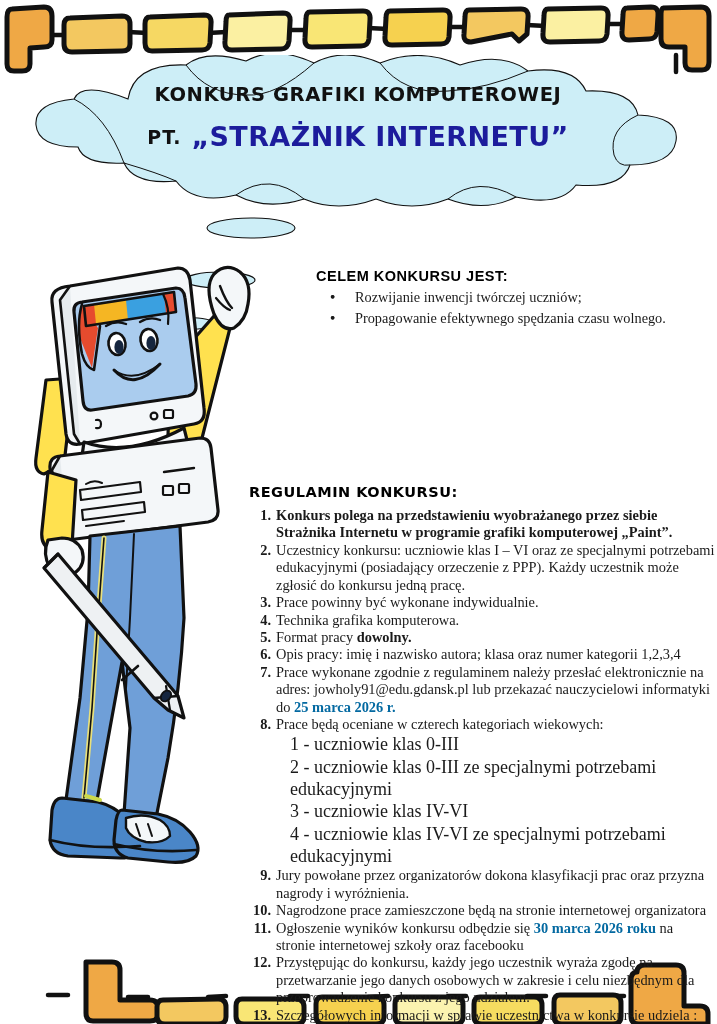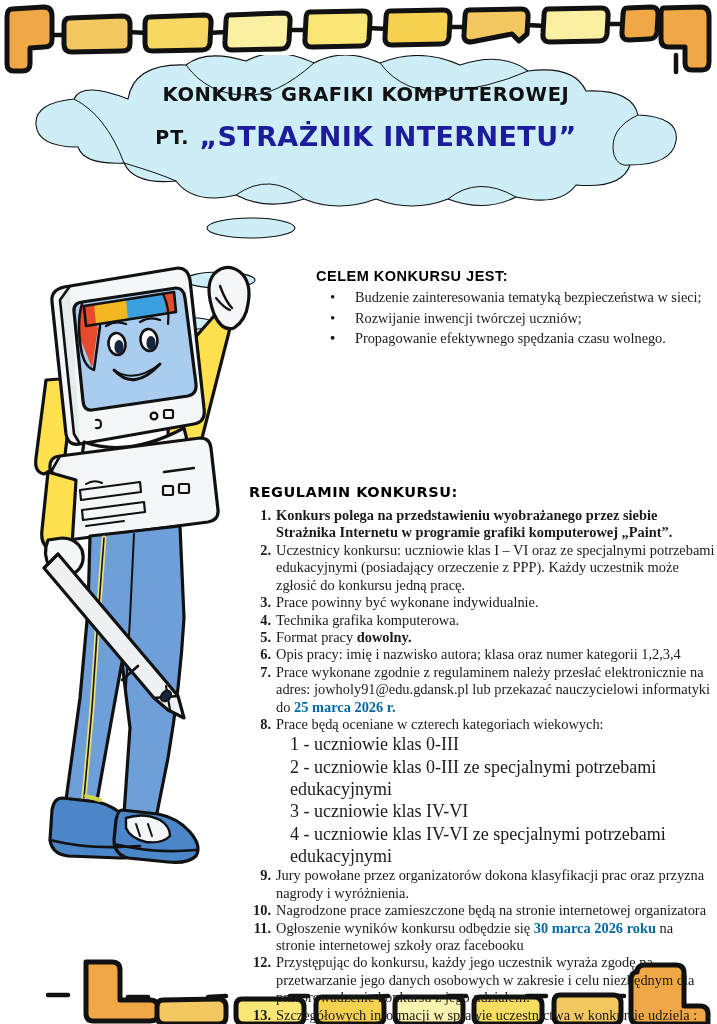--- a/index.html
+++ b/index.html
@@ -11,21 +11,21 @@
     overflow:hidden;
   }
   .poster{position:absolute;inset:0;}
 
   
   .border-svg{position:absolute;left:0;top:0;width:717px;height:1024px;pointer-events:none;}
 
   
   .cloud-wrap{position:absolute;left:8px;top:55px;width:700px;height:155px;}
   .cloud-svg{position:absolute;left:0;top:0;width:700px;height:155px;}
-  .cloud-text{position:absolute;left:8px;top:0;width:700px;height:155px;}
+  .cloud-text{position:absolute;left:0;top:0;width:700px;height:155px;}
   .title-line1{
     position:absolute;left:0;top:28px;width:700px;text-align:center;
     font-family:"DejaVu Sans", sans-serif;
     font-weight:bold;font-size:19.5px;letter-spacing:0.6px;color:#111111;
   }
   .title-line2{
     position:absolute;left:0;top:66px;width:700px;text-align:center;
     font-family:"DejaVu Sans", sans-serif;
     font-weight:bold;font-size:27px;letter-spacing:0.4px;color:#1c1c9c;
     white-space:nowrap;
@@ -276,21 +276,21 @@
         <path d="M96 586 Q136 596 178 592" stroke-width="2.6" fill="none"></path>
         <path d="M32 582 Q70 592 122 588" stroke-width="2.6" fill="none"></path>
         <path d="M68 538 L82 542" stroke="#cdd94b" stroke-width="4"></path>
       </g>
     </svg>
   </div>
 
   <div class="goals">
     <h2>CELEM KONKURSU JEST:</h2>
     <ul class="goal-list">
-      <li><span class="bullet">•</span><span>Budzenie zainteresowania tematyką bezpieczeństwa w sieci;</span></li>
+      <li><span class="bullet">•</span></li>
       <li><span class="bullet">•</span><span>Rozwijanie inwencji twórczej uczniów;</span></li>
       <li><span class="bullet">•</span></li>
       <li><span class="bullet">•</span><span>Propagowanie efektywnego spędzania czasu wolnego.</span></li>
     </ul>
   </div>
 
   <div class="rules">
     <h2>REGULAMIN KONKURSU:</h2>
     <ol class="rule-list">
 

